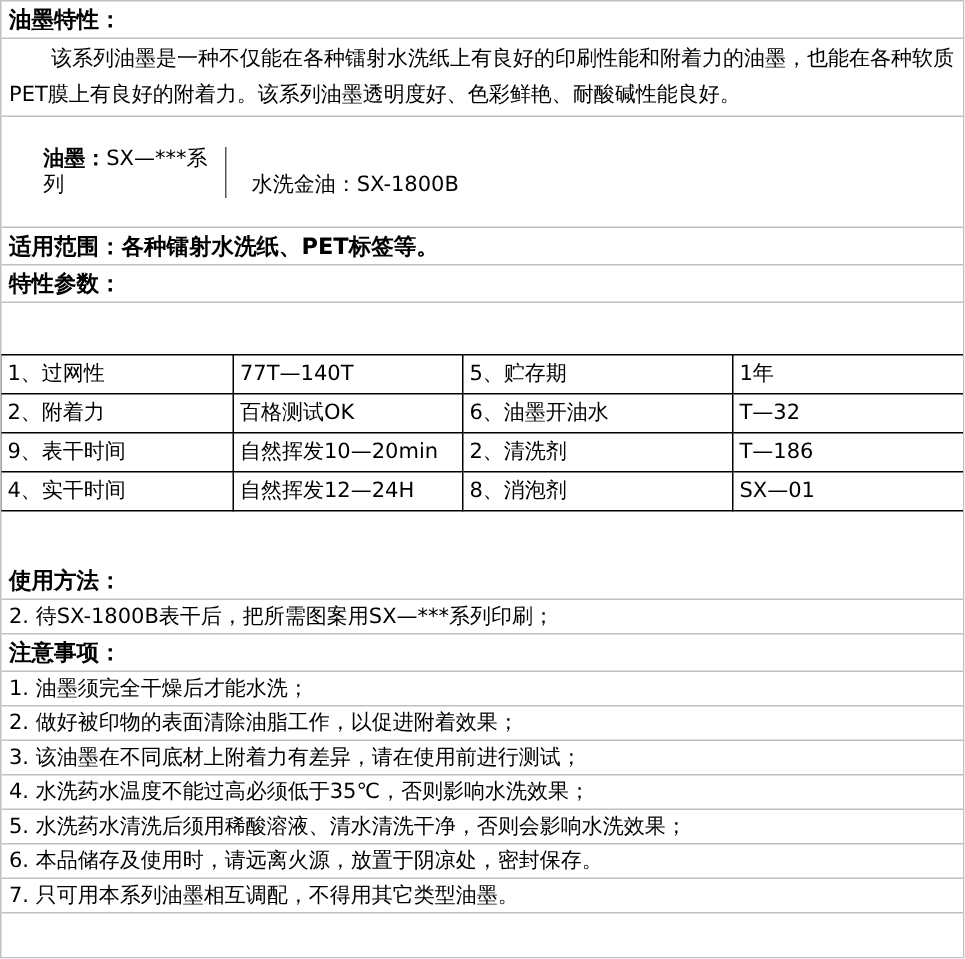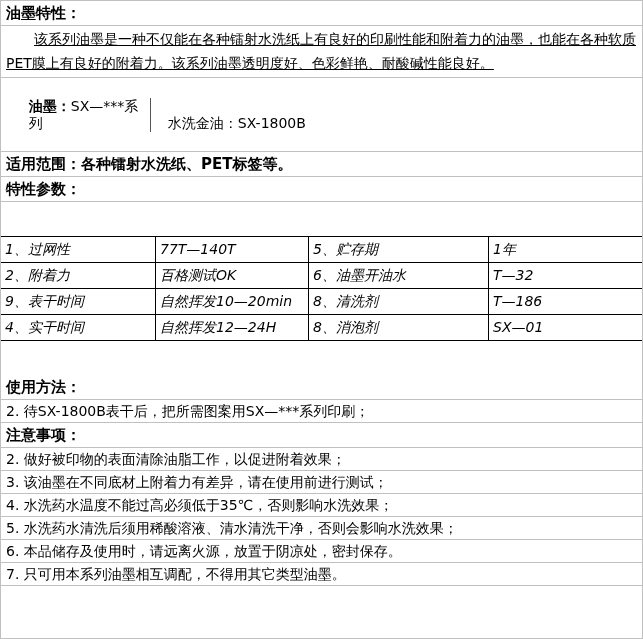--- a/index.html
+++ b/index.html
@@ -25,21 +25,20 @@
   }
   .row.heading {
     font-weight: bold;
     font-size: 15px;
     line-height: 19px;
   }
   .row.intro-row {
     line-height: 24px;
     padding: 1px 6px 2px 5px;
     text-indent: 2em;
-    text-decoration: underline;
   }
   .row.ink-row { padding: 3px 0 2px 10px; }
   .ink-left {
     display: inline-block;
     width: 119px;
     border-right: 1px solid #555555;
     padding-right: 2px;
   }
   .ink-left b { font-weight: bold; }
   .ink-right { display: inline-block; margin-left: 17px; }
@@ -49,21 +48,20 @@
     table-layout: fixed;
     width: 643px;
     margin-left: -1px;
   }
   table.params td {
     border: 1px solid #000000;
     padding: 2px 4px;
     height: 21px;
     overflow: hidden;
     white-space: nowrap;
-    font-style: italic;
   }
 </style>
 </head>
 <body>
 
 <div class="doc">
 
   <div class="row heading">油墨特性：</div>
 
   <div class="row intro-row">该系列油墨是一种不仅能在各种镭射水洗纸上有良好的印刷性能和附着力的油墨，也能在各种软质PET膜上有良好的附着力。该系列油墨透明度好、色彩鲜艳、耐酸碱性能良好。</div>
@@ -90,37 +88,38 @@
         </tr>
         <tr>
           <td>2、附着力</td>
           <td>百格测试OK</td>
           <td>6、油墨开油水</td>
           <td>T—32</td>
         </tr>
         <tr>
           <td>9、表干时间</td>
           <td>自然挥发10—20min</td>
-          <td>8、清洗剂</td>
+          <td>2、清洗剂</td>
           <td>T—186</td>
         </tr>
         <tr>
           <td>4、实干时间</td>
           <td>自然挥发12—24H</td>
           <td>8、消泡剂</td>
           <td>SX—01</td>
         </tr>
       </tbody>
     </table>
   </div>
 
   <div class="row heading">使用方法：</div>
   <div class="row">2. 待SX-1800B表干后，把所需图案用SX—***系列印刷；</div>
 
   <div class="row heading">注意事项：</div>
+  <div class="row">1. 油墨须完全干燥后才能水洗；</div>
   <div class="row">2. 做好被印物的表面清除油脂工作，以促进附着效果；</div>
   <div class="row">3. 该油墨在不同底材上附着力有差异，请在使用前进行测试；</div>
   <div class="row">4. 水洗药水温度不能过高必须低于35℃，否则影响水洗效果；</div>
   <div class="row">5. 水洗药水清洗后须用稀酸溶液、清水清洗干净，否则会影响水洗效果；</div>
   <div class="row">6. 本品储存及使用时，请远离火源，放置于阴凉处，密封保存。</div>
   <div class="row">7. 只可用本系列油墨相互调配，不得用其它类型油墨。</div>
 
 </div>
 
 </body></html>

